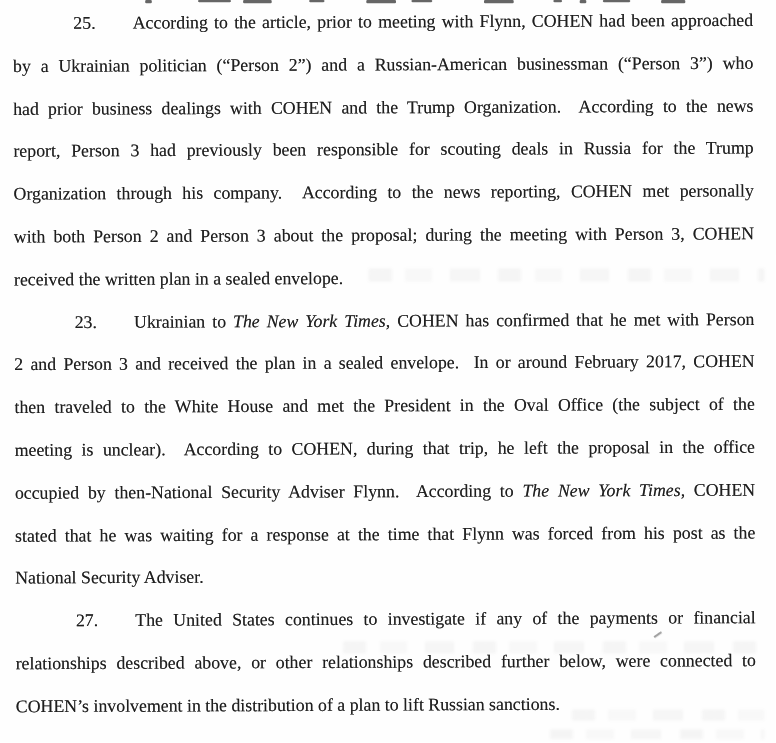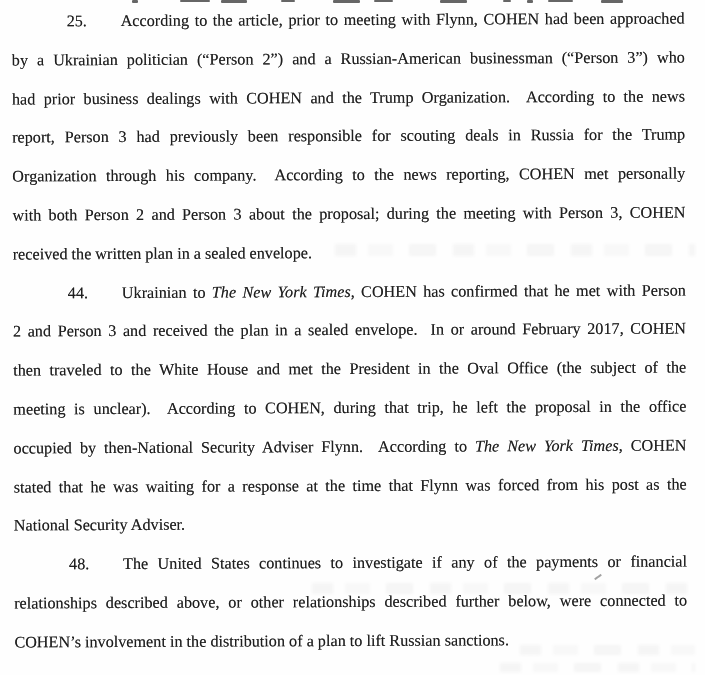--- a/index.html
+++ b/index.html
@@ -113,28 +113,28 @@
       <div>
         <div class="line"><span class="para-num">25.</span><span>According to the article, prior to meeting with Flynn, COHEN had been approached</span></div>
         <div class="line"><span>by a Ukrainian politician (“Person 2”) and a Russian-American businessman (“Person 3”) who</span></div>
         <div class="line"><span>had prior business dealings with COHEN and the Trump Organization.&nbsp; According to the news</span></div>
         <div class="line"><span>report, Person 3 had previously been responsible for scouting deals in Russia for the Trump</span></div>
         <div class="line"><span>Organization through his company.&nbsp; According to the news reporting, COHEN met personally</span></div>
         <div class="line"><span>with both Person 2 and Person 3 about the proposal; during the meeting with Person 3, COHEN</span></div>
         <div class="line last"><span>received the written plan in a sealed envelope.</span></div>
       </div>
       <div>
-        <div class="line"><span class="para-num">44.</span><span>Ukrainian to </span><em>The New York Times</em><span>, COHEN has confirmed that he met with Person</span></div>
+        <div class="line"><span class="para-num">23.</span><span>Ukrainian to </span><em>The New York Times</em><span>, COHEN has confirmed that he met with Person</span></div>
         <div class="line"><span>2 and Person 3 and received the plan in a sealed envelope.&nbsp; In or around February 2017, COHEN</span></div>
         <div class="line"><span>then traveled to the White House and met the President in the Oval Office (the subject of the</span></div>
         <div class="line"><span>meeting is unclear).&nbsp; According to COHEN, during that trip, he left the proposal in the office</span></div>
         <div class="line"><span>occupied by then-National Security Adviser Flynn.&nbsp; According to </span><em>The New York Times</em><span>, COHEN</span></div>
         <div class="line"><span>stated that he was waiting for a response at the time that Flynn was forced from his post as the</span></div>
         <div class="line last"><span>National Security Adviser.</span></div>
       </div>
       <div>
-        <div class="line"><span class="para-num">48.</span><span>The United States continues to investigate if any of the payments or financial</span></div>
+        <div class="line"><span class="para-num">27.</span><span>The United States continues to investigate if any of the payments or financial</span></div>
         <div class="line"><span>relationships described above, or other relationships described further below, were connected to</span></div>
         <div class="line last"><span>COHEN’s involvement in the distribution of a plan to lift Russian sanctions.</span></div>
       </div>
     </div>
 
 </div>
 
 </body></html>

